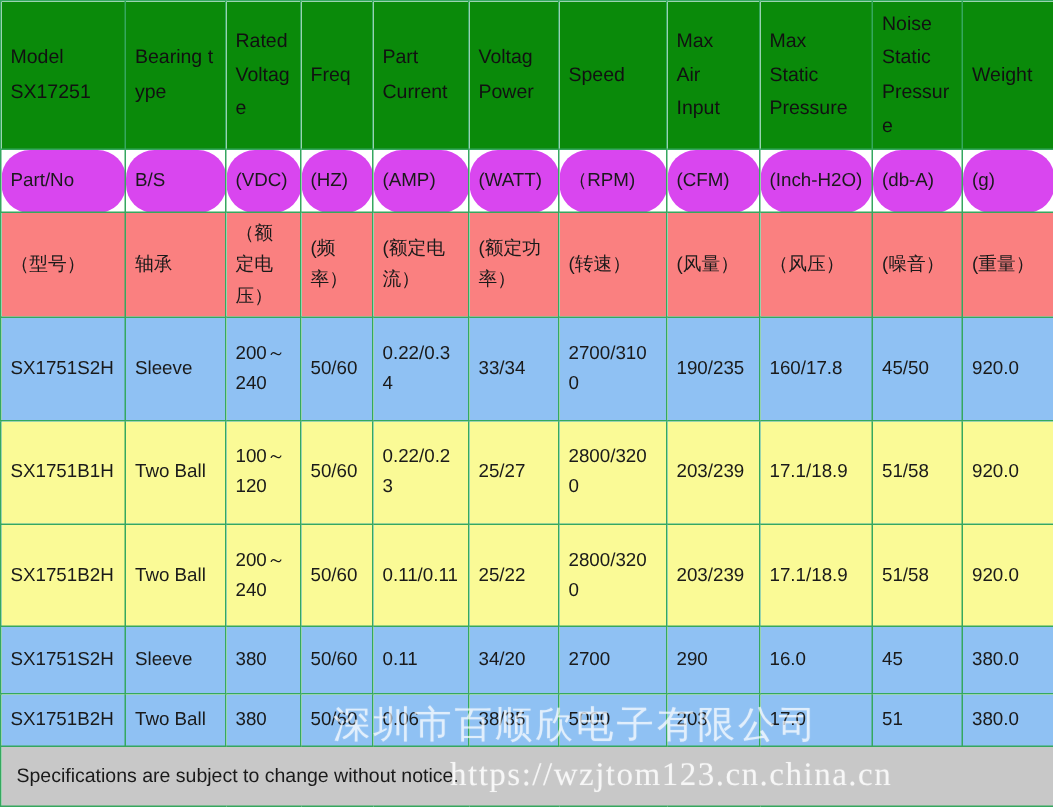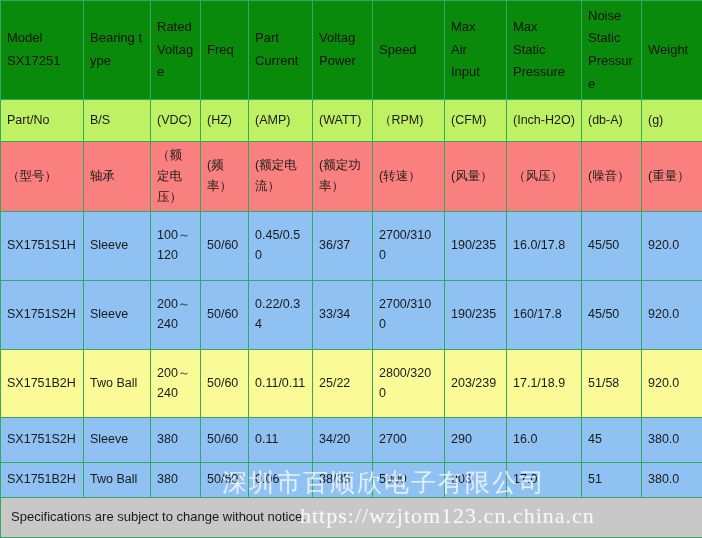--- a/index.html
+++ b/index.html
@@ -57,22 +57,23 @@
   
   tr.row-head td {
     background: #0a8a0a;
     color: #111111;
     height: 87px;
     vertical-align: middle;
     font-size: 13px;
     line-height: 1.75;
   }
   tr.row-units td {
-    background: #bef264;
+    background: #d946ef;
     height: 38px;
+    border-radius: 19px;
   }
   tr.row-cn td {
     background: #fa8080;
     height: 60px;
     line-height: 1.7;
   }
   tr.row-blue td {
     background: #8fc1f3;
   }
   tr.row-yellow td {
@@ -203,48 +204,48 @@
         <td>(频率）</td>
         <td>(额定电流）</td>
         <td>(额定功率）</td>
         <td>(转速）</td>
         <td>(风量）</td>
         <td>（风压）</td>
         <td>(噪音）</td>
         <td>(重量）</td>
       </tr>
 
-      <tr class="row-blue tall">
-        <td>SX1751S1H</td>
-        <td>Sleeve</td>
-        <td>100～120</td>
-        <td>50/60</td>
-        <td>0.45/0.50</td>
-        <td>36/37</td>
-        <td>2700/3100</td>
-        <td>190/235</td>
-        <td>16.0/17.8</td>
-        <td>45/50</td>
-        <td>920.0</td>
-      </tr>
 
       <tr class="row-blue tall">
         <td>SX1751S2H</td>
         <td>Sleeve</td>
         <td>200～240</td>
         <td>50/60</td>
         <td>0.22/0.34</td>
         <td>33/34</td>
         <td>2700/3100</td>
         <td>190/235</td>
         <td>160/17.8</td>
         <td>45/50</td>
         <td>920.0</td>
       </tr>
 
+      <tr class="row-yellow tall">
+        <td>SX1751B1H</td>
+        <td>Two Ball</td>
+        <td>100～120</td>
+        <td>50/60</td>
+        <td>0.22/0.23</td>
+        <td>25/27</td>
+        <td>2800/3200</td>
+        <td>203/239</td>
+        <td>17.1/18.9</td>
+        <td>51/58</td>
+        <td>920.0</td>
+      </tr>
 
       <tr class="row-yellow tall">
         <td>SX1751B2H</td>
         <td>Two Ball</td>
         <td>200～240</td>
         <td>50/60</td>
         <td>0.11/0.11</td>
         <td>25/22</td>
         <td>2800/3200</td>
         <td>203/239</td>

